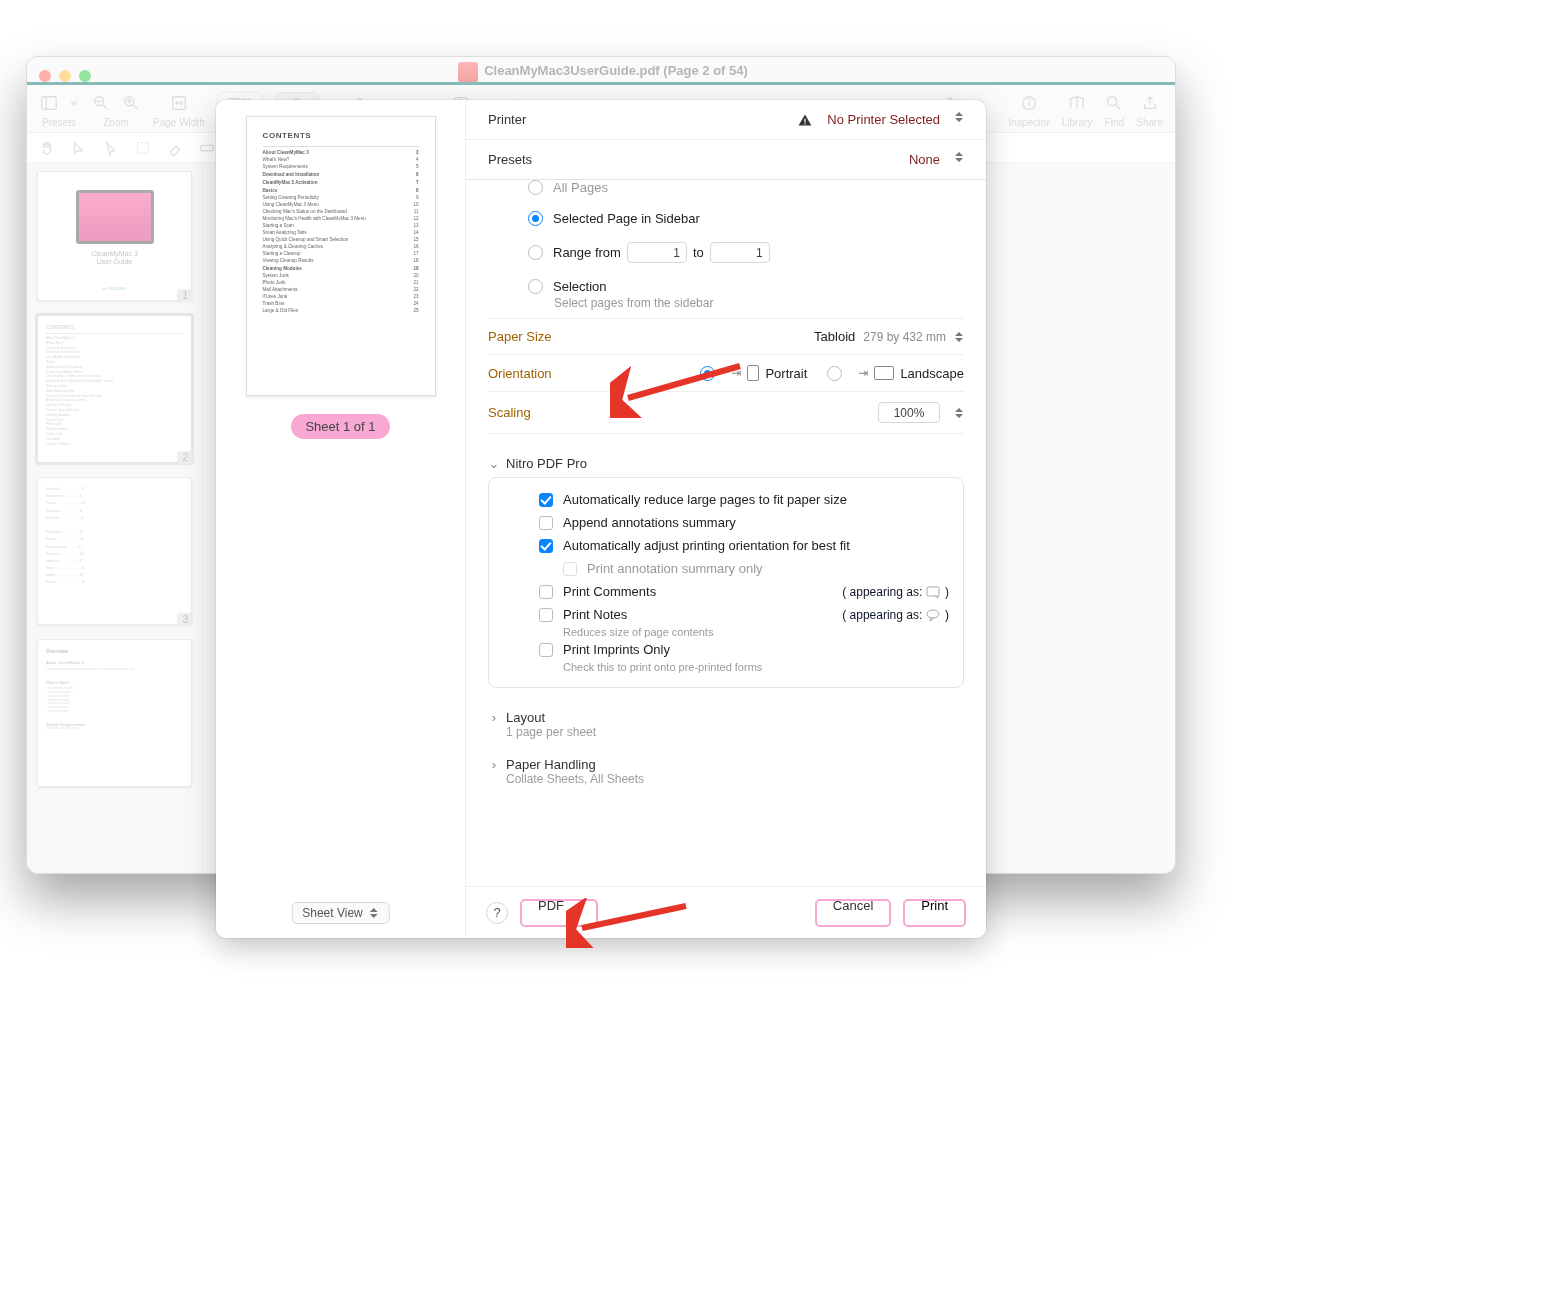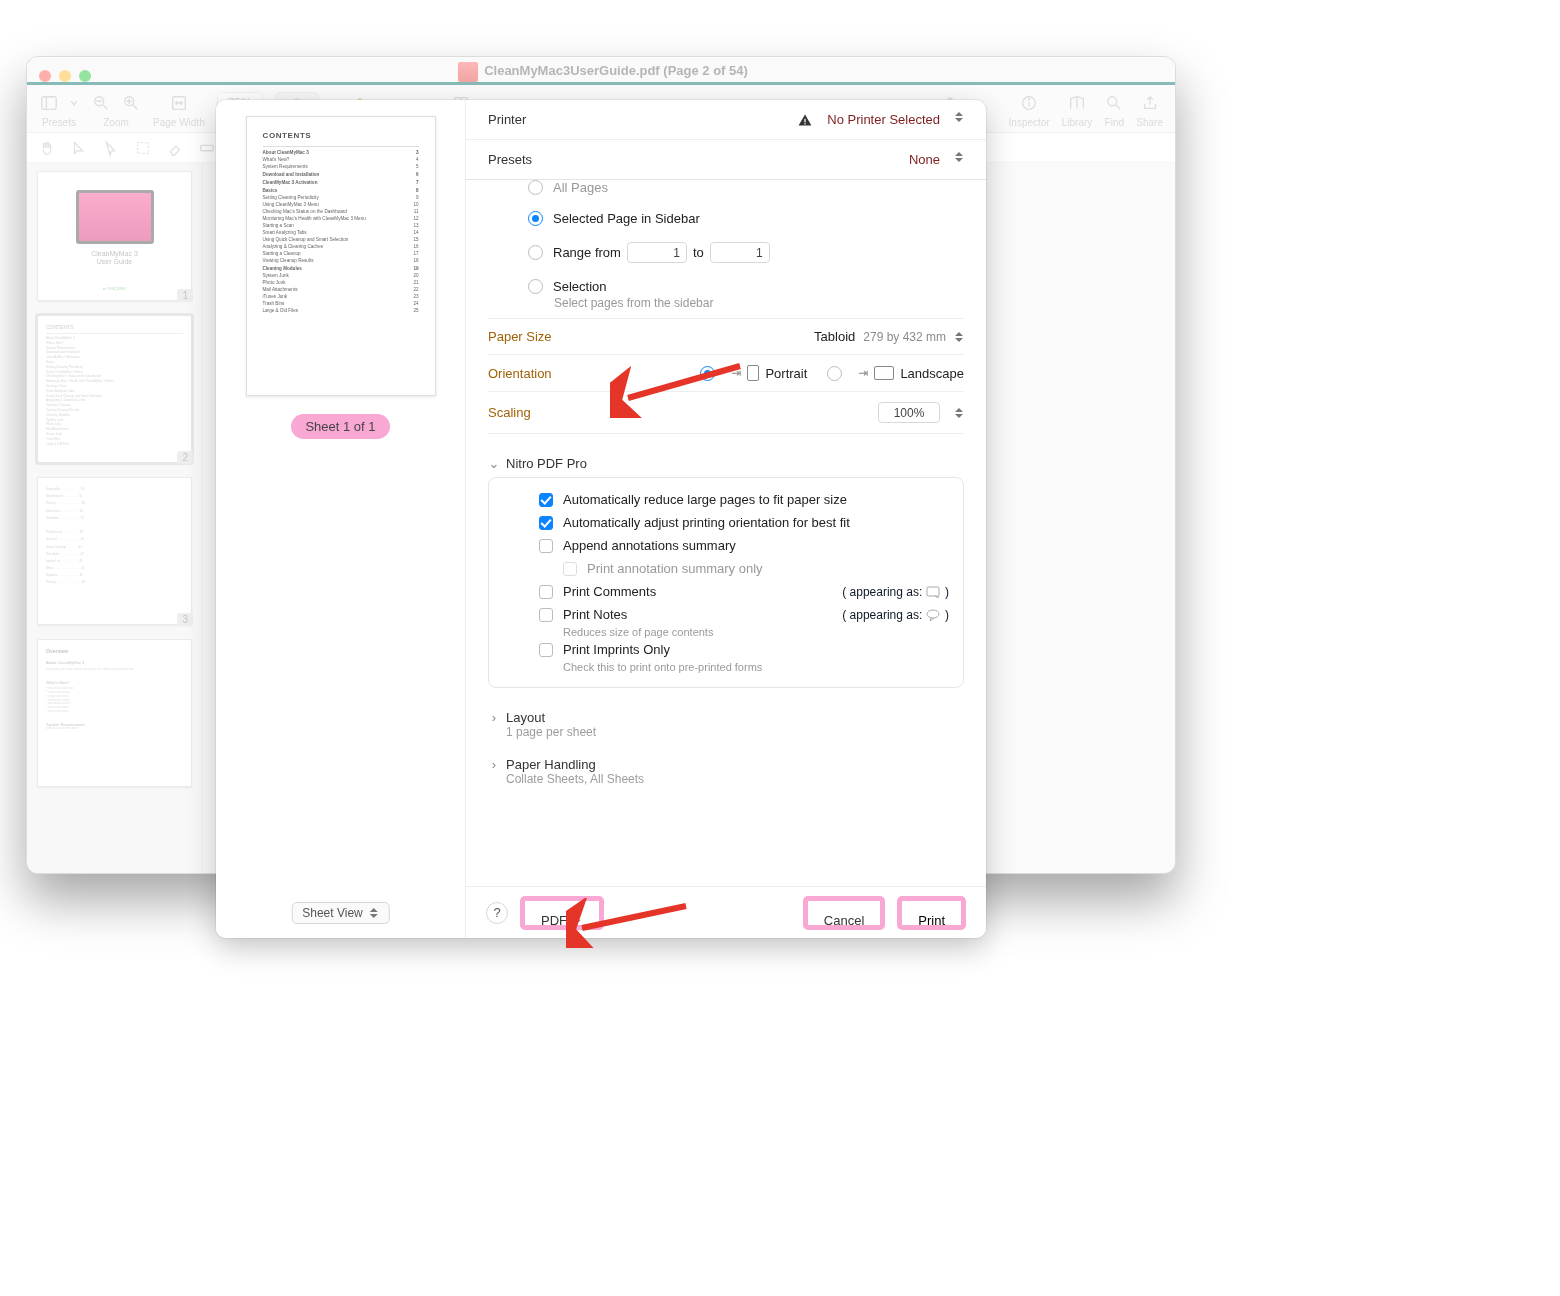--- a/index.html
+++ b/index.html
@@ -67,21 +67,21 @@
   .kvrow .v{margin-left:auto;display:flex;align-items:center;gap:8px}
   .optbox{background:#fff;border:1px solid #e5e5e5;border-radius:8px;margin:6px 0 14px;padding:10px 14px 14px 14px}
   .orow{display:flex;align-items:center;padding:4px 0 4px 36px}
   .hint{font-size:11px;color:#9a9a9a;padding-left:60px}
   .appearing{font-size:12px;color:#0f172a;margin-left:auto}
   .disclosure{display:flex;align-items:center;gap:6px;padding:8px 0 0;color:#333}
   .subtext{font-size:12px;color:#9c9c9c;padding-left:18px;margin-bottom:10px}
   .chev{width:12px;height:12px;display:inline-flex;align-items:center;justify-content:center;color:#888}
   
   .dfoot{position:absolute;left:0;right:0;bottom:0;height:52px;border-top:1px solid #eee;display:flex;align-items:center;padding:0 20px;gap:12px;background:#fff}
-  .btn{border:5px solid #f9a8d4;border-radius:5px;background:#fff;height:26px;padding:12px 16px;font-size:13px;color:#333;display:flex;align-items:flex-start}
+  .btn{border:2px solid #f9a8d4;border-radius:5px;background:#fff;height:26px;padding:12px 16px;font-size:13px;color:#333;display:flex;align-items:flex-end}
   .btn.dim{color:#000000}
   .qmark{width:22px;height:22px;border:1px solid #d8d8d8;border-radius:50%;display:flex;align-items:center;justify-content:center;font-size:13px;color:#555}
   
   .ann{position:absolute;pointer-events:none}
   .updn::before{content:"";display:block;border-left:4px solid transparent;border-right:4px solid transparent;border-bottom:4px solid #777;margin-bottom:2px}
   .updn::after{content:"";display:block;border-left:4px solid transparent;border-right:4px solid transparent;border-top:4px solid #777}
   .updn{display:inline-flex;flex-direction:column;align-items:center;width:10px}
   .orienticon{display:inline-block;width:20px;height:14px;border:1.2px solid #888;border-radius:2px;position:relative}
 </style>
 </head>
@@ -634,26 +634,26 @@
       <div class="disclosure">
           <span class="chev">⌄</span>
           <span>Nitro PDF Pro</span>
         </div>
       <div class="optbox">
         <div class="orow">
             <span class="cbox on"></span>
             <span>Automatically reduce large pages to fit paper size</span>
           </div>
         <div class="orow">
+            <span class="cbox"></span>
+            <span>Append annotations summary</span>
+          </div>
+        <div class="orow">
             <span class="cbox on"></span>
             <span>Automatically adjust printing orientation for best fit</span>
-          </div>
-        <div class="orow">
-            <span class="cbox"></span>
-            <span>Append annotations summary</span>
           </div>
         <div class="orow muted" style="padding-left:60px">
             <span class="cbox" style="opacity:.5"></span>
             <span>Print annotation summary only</span>
           </div>
         <div class="orow">
             <span class="cbox"></span>
             <span>Print Comments</span>
             <span class="appearing"><span>( appearing as:</span> <svg width="16" height="12" style="vertical-align:middle">
                 <rect x="1" y="1" width="12" height="9" rx="1" fill="none" stroke="#aaa"></rect>

